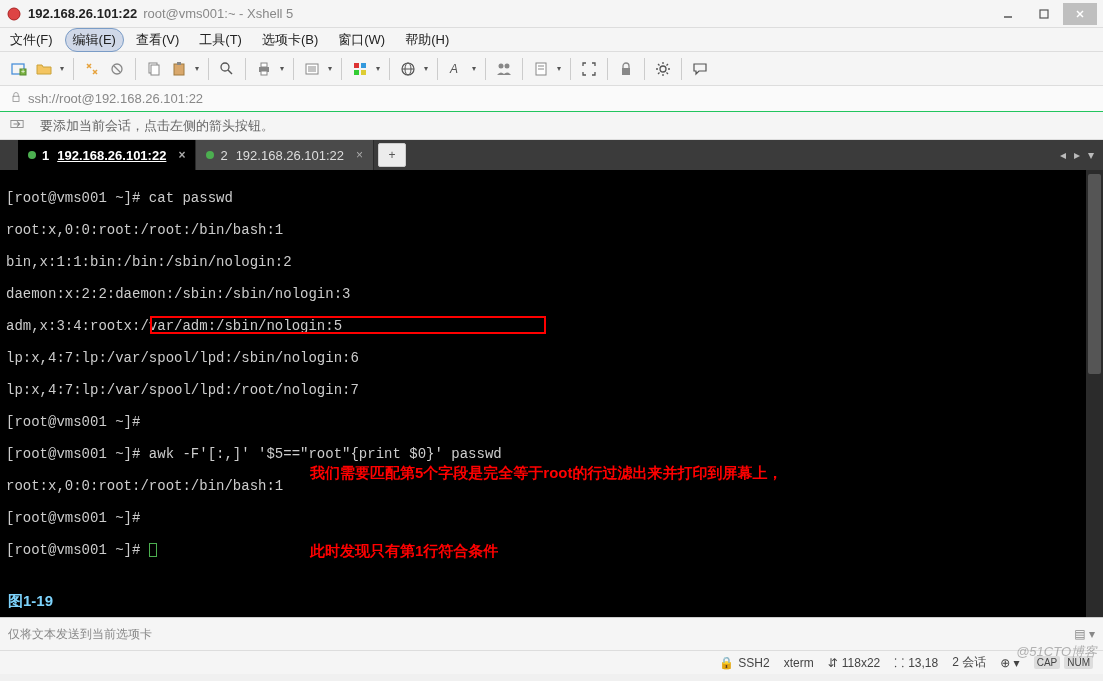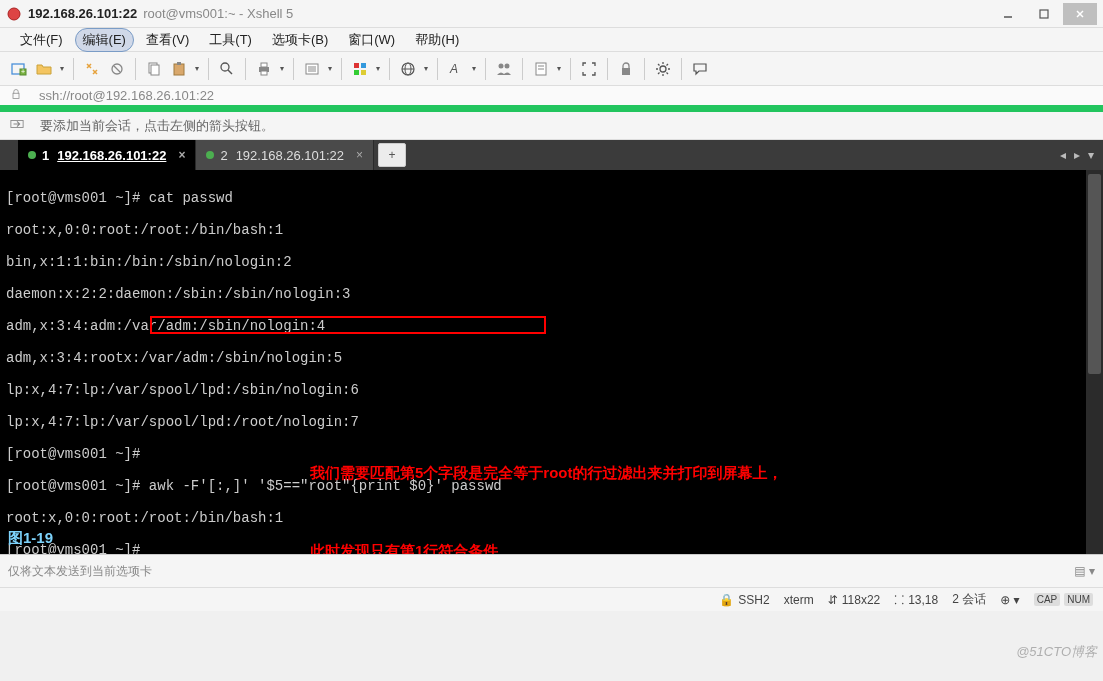--- a/index.html
+++ b/index.html
@@ -8,33 +8,33 @@
 
 .titlebar { height: 28px; background: #f5f5f5; display: flex; align-items: center; padding: 0 6px; border-bottom: 1px solid #ddd; }
 .titlebar .app-icon { width: 16px; height: 16px; margin-right: 6px; display: inline-flex; align-items: center; justify-content: center; }
 .titlebar .title-strong { font-weight: bold; color: #222; font-size: 13px; }
 .titlebar .title-rest { color: #888; margin-left: 6px; font-size: 13px; text-align: center; }
 .titlebar .win-controls { margin-left: auto; display: flex; gap: 2px; }
 .titlebar .win-btn { width: 34px; height: 22px; display: flex; align-items: center; justify-content: center; color: #555; }
 .titlebar .win-close { background: #bfbfbf; color: #fff; }
 
 
-.menubar { height: 24px; background: #f5f5f5; display: flex; align-items: center; padding: 0 12px; gap: 4px; border-bottom: 1px solid #ddd; }
+.menubar { height: 24px; background: #f5f5f5; display: flex; align-items: center; padding: 0 2px; gap: 4px; border-bottom: 1px solid #ddd; }
 .menubar .menu-item { padding: 3px 8px; color: #222; font-size: 13px; }
 .menubar .menu-item.active { background: #d0d8e8; border: 1px solid #7a9cc6; border-radius: 12px; padding: 2px 7px; }
 
 
 .toolbar { height: 34px; background: #f5f5f5; display: flex; align-items: center; padding: 0 8px; gap: 3px; border-bottom: 1px solid #ddd; }
 .tool-btn { width: 22px; height: 22px; display: inline-flex; align-items: center; justify-content: center; color: #555; border-radius: 2px; position: relative; }
 .tool-btn svg { width: 16px; height: 16px; }
 .tool-sep { width: 1px; height: 22px; background: #ccc; margin: 0 4px; }
 .tool-drop { width: 8px; display: inline-flex; align-items: center; justify-content: center; color: #555; font-size: 8px;}
 
 
-.addrbar { height: 26px; background: #fafafa; display: flex; align-items: center; padding: 0 10px; border-bottom: 7px solid #22c55e; gap: 17px; }
+.addrbar { height: 26px; background: #fafafa; display: flex; align-items: center; padding: 0 10px; border-bottom: 1px solid #22c55e; gap: 6px; }
 .addrbar .lock-icon { color: #888; }
 .addrbar .url { color: #888; font-size: 13px; }
 
 
 .infobar { height: 28px; background: #f5f5f5; display: flex; align-items: center; padding: 0 10px; gap: 16px; border-bottom: 1px solid #ddd; color: #666; font-size: 13px; }
 .infobar .info-icon { color: #666; }
 
 
 .tabstrip { height: 30px; background: #3b3b3b; display: flex; align-items: stretch; padding: 0; position: relative; }
 .tabstrip .tab-spacer { width: 18px; }
@@ -43,21 +43,21 @@
 .tabstrip .tab .dot { width: 8px; height: 8px; border-radius: 50%; }
 .tabstrip .tab .dot.green { background: #4caf50; }
 .tabstrip .tab .close-x { color: #aaa; margin-left: 6px; font-size: 12px; }
 .tabstrip .tab.active .label { text-decoration: underline; }
 .tabstrip .tab .num { margin-right: 2px; }
 .tabstrip .add-tab { width: 28px; display: flex; align-items: center; justify-content: center; background: #ececec; color: #555; border: 1px solid #ccc; margin: 3px 0 3px 4px; border-radius: 2px; }
 .tabstrip .tab-nav { margin-left: auto; display: flex; align-items: center; gap: 2px; padding-right: 6px; color: #bbb; }
 .tabstrip .tab-nav span { padding: 0 3px; }
 
 
-.terminal-wrap { position: relative; height: 384px; display: flex; }
+.terminal-wrap { position: relative; height: 447px; display: flex; }
 .terminal { flex: 1; background: #000; color: #ccc; font-family: "Consolas","Courier New",monospace; font-size: 14px; line-height: 16px; padding: 4px 6px; white-space: pre; position: relative; overflow: hidden; }
 .terminal .line { height: 16px; }
 .terminal .red-box { position: absolute; border: 2px solid #ff0000; pointer-events: none; }
 .terminal .cursor { display: inline-block; width: 8px; height: 14px; border: 1px solid #4caf50; vertical-align: middle; }
 .terminal .annotation { position: absolute; color: #ff0000; font-family: "Microsoft YaHei",sans-serif; font-size: 15px; font-weight: bold; line-height: 26px; }
 .terminal .fig-label { position: absolute; color: #7dd3fc; font-family: "Microsoft YaHei",sans-serif; font-size: 15px; font-weight: bold; }
 .scrollbar { width: 17px; background: #2b2b2b; position: relative; }
 .scrollbar .thumb { position: absolute; left: 2px; right: 2px; top: 4px; height: 200px; background: #555; border-radius: 2px; }
 
 
@@ -295,21 +295,20 @@
     <span>▾</span>
   </div>
 </div>
 
 <div class="terminal-wrap">
   <div class="terminal">
 <div class="line">[root@vms001 ~]# cat passwd</div>
 <div class="line">root:x,0:0:root:/root:/bin/bash:1</div>
 <div class="line">bin,x:1:1:bin:/bin:/sbin/nologin:2</div>
 <div class="line">daemon:x:2:2:daemon:/sbin:/sbin/nologin:3</div>
-<div class="line">adm,x:3:4:adm:/var/adm:/sbin/nologin:4</div>
 <div class="line">adm,x:3:4:rootx:/var/adm:/sbin/nologin:5</div>
 <div class="line">lp:x,4:7:lp:/var/spool/lpd:/sbin/nologin:6</div>
 <div class="line">lp:x,4:7:lp:/var/spool/lpd:/root/nologin:7</div>
 <div class="line">[root@vms001 ~]# </div>
 <div class="line">[root@vms001 ~]# awk -F'[:,]' '$5=="root"{print $0}' passwd</div>
 <div class="line">root:x,0:0:root:/root:/bin/bash:1</div>
 <div class="line">[root@vms001 ~]# </div>
 <div class="line"><span>[root@vms001 ~]# </span><span class="cursor"></span></div>
     <div class="red-box" style="left:150px; top:146px; width:396px; height:18px;"></div>
     <div class="annotation" style="left:310px; top:238px;">

